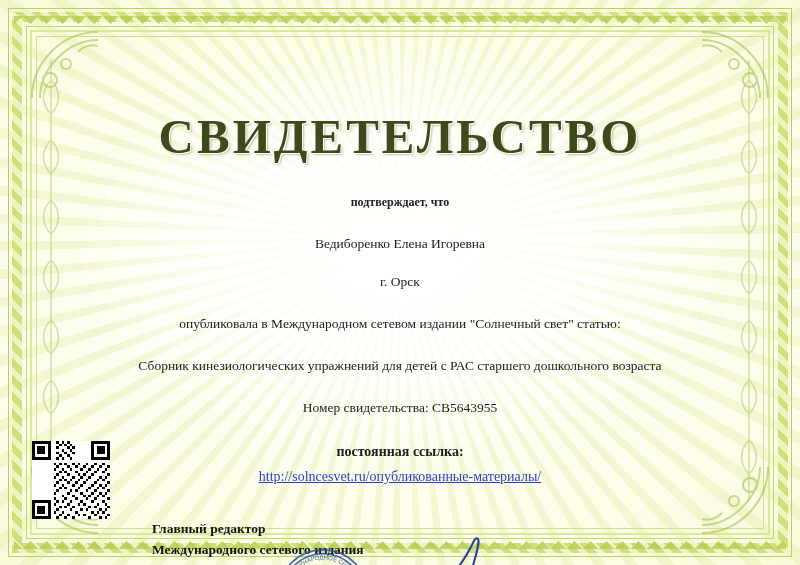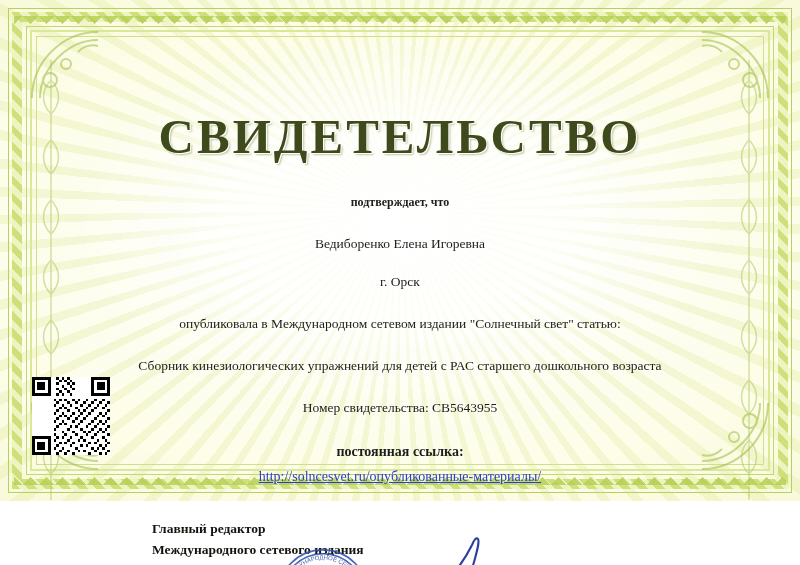--- a/index.html
+++ b/index.html
@@ -10,21 +10,21 @@
   body {
     width: 800px;
     height: 565px;
     font-family: "Liberation Serif", serif;
     overflow: hidden;
   }
 
   .certificate {
     position: relative;
     width: 800px;
-    height: 501px;
+    height: 565px;
     background:
       radial-gradient(ellipse 140% 110% at 50% 50%, #ffffff 0%, #fdfde8 42%, #f6f8d2 66%, #eef3b8 86%, #e6eda6 100%);
     box-sizing: border-box;
   }
 
   
   .rays {
     position: absolute;
     inset: 0;
     background:

